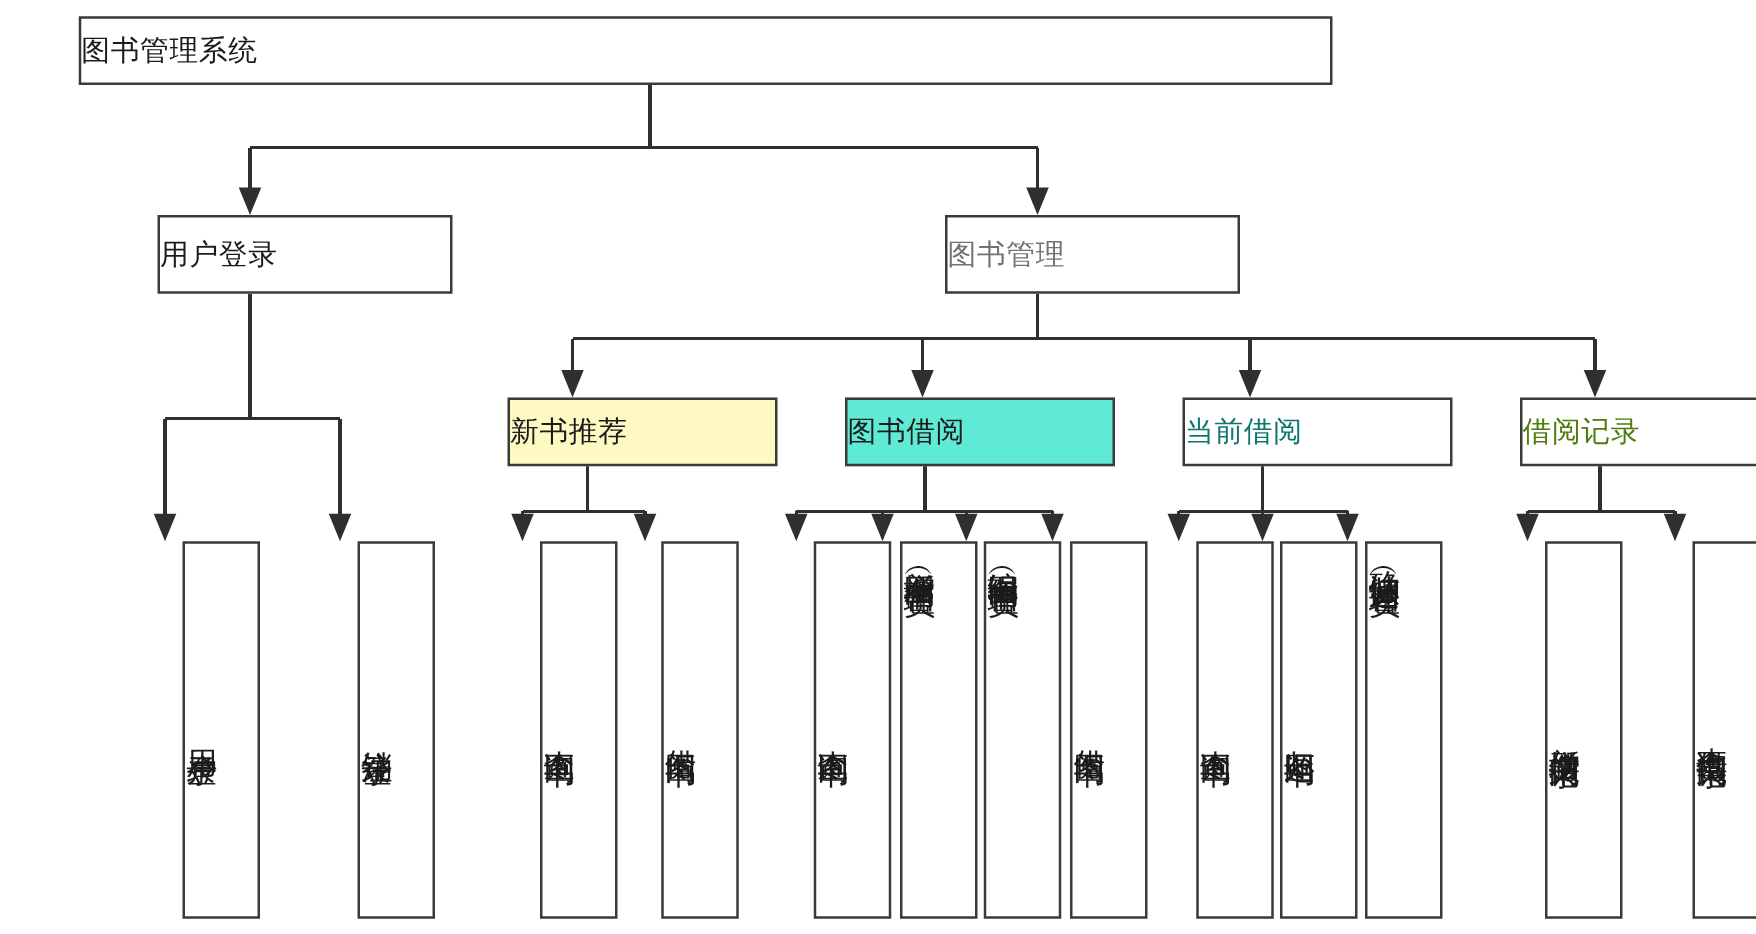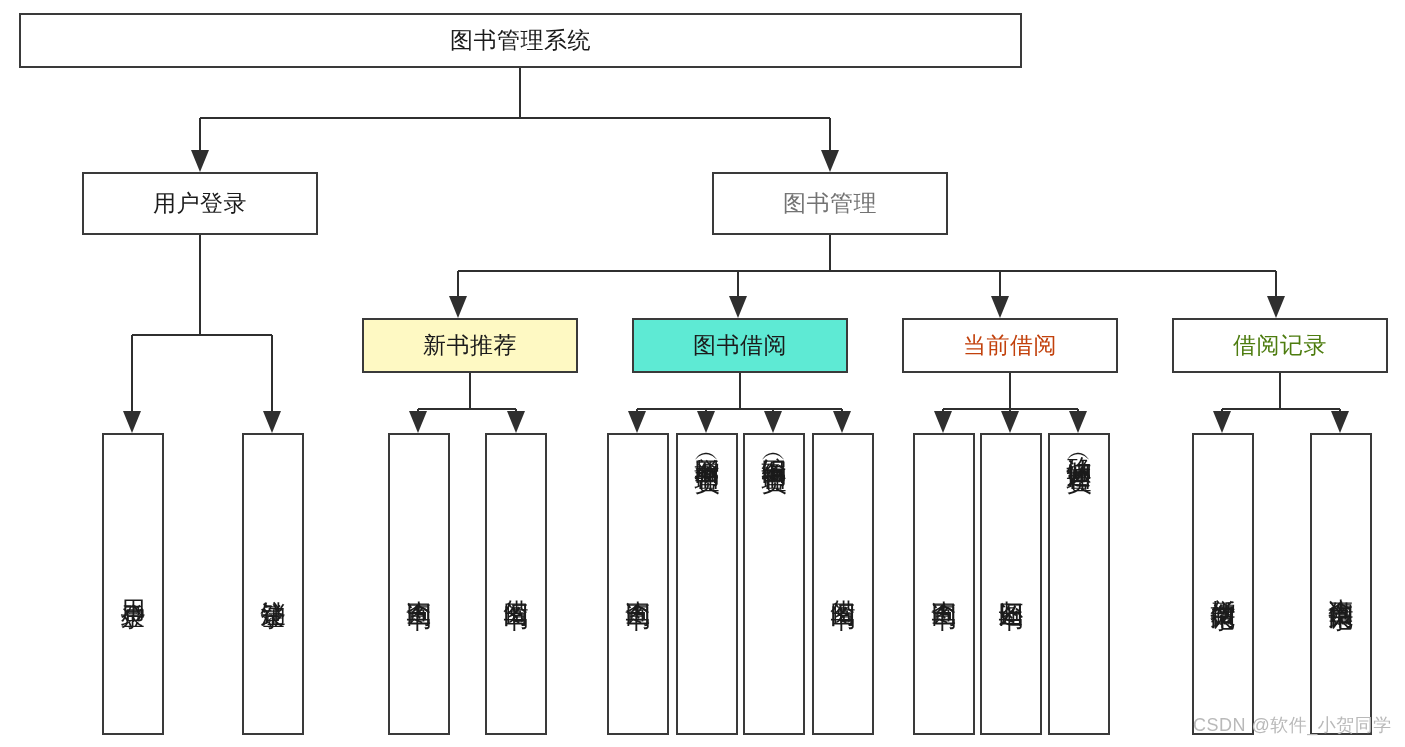--- a/index.html
+++ b/index.html
@@ -25,22 +25,23 @@
     height: 747px;
     pointer-events: none;
   }
   .node {
     position: absolute;
     box-sizing: border-box;
     background: #ffffff;
     border: 2px solid #3a3a3a;
     display: flex;
     align-items: center;
-    justify-content: center;
+    justify-content: flex-start;
     overflow: hidden;
+    margin-left: 44px;
   }
   .node .label {
     color: #1b1b1b;
     text-align: center;
     line-height: 1.02;
     white-space: pre-line;
   }
   .node.horizontal .label {
     font-size: 23px;
     letter-spacing: 0.5px;
@@ -136,21 +137,21 @@
       <div class="node horizontal" style="left: 712px; top: 172px; width: 236px; height: 63px; border-color: rgb(58, 58, 58); background: rgb(255, 255, 255);">
         <span class="label" style="color: #737373;">图书管理</span>
       </div>
       <div class="node horizontal" style="left: 362px; top: 318px; width: 216px; height: 55px; border-color: rgb(58, 58, 58); background: #fef9c3;">
         <span class="label" style="color: rgb(27, 27, 27);">新书推荐</span>
       </div>
       <div class="node horizontal" style="left: 632px; top: 318px; width: 216px; height: 55px; border-color: rgb(58, 58, 58); background: #5eead4;">
         <span class="label" style="color: rgb(27, 27, 27);">图书借阅</span>
       </div>
       <div class="node horizontal" style="left: 902px; top: 318px; width: 216px; height: 55px; border-color: rgb(58, 58, 58); background: rgb(255, 255, 255);">
-        <span class="label" style="color: #c2410c;">当前借阅</span>
+        <span class="label" style="color: #0f766e;">当前借阅</span>
       </div>
       <div class="node horizontal" style="left: 1172px; top: 318px; width: 216px; height: 55px; border-color: rgb(58, 58, 58); background: rgb(255, 255, 255);">
         <span class="label" style="color: #4d7c0f;">借阅记录</span>
       </div>
       <div class="node vertical mid" style="left: 102px; top: 433px; width: 62px; height: 302px; border-color: rgb(58, 58, 58); background: rgb(255, 255, 255);">
         <span class="label" style="color: rgb(27, 27, 27);">用户登录</span>
       </div>
       <div class="node vertical mid" style="left: 242px; top: 433px; width: 62px; height: 302px; border-color: rgb(58, 58, 58); background: rgb(255, 255, 255);">
         <span class="label" style="color: rgb(27, 27, 27);">注销登录</span>
       </div>
@@ -181,14 +182,13 @@
       <div class="node vertical" style="left: 1048px; top: 433px; width: 62px; height: 302px; border-color: rgb(58, 58, 58); background: rgb(255, 255, 255);">
         <span class="label" style="color: rgb(27, 27, 27);">确认归还（管理员）</span>
       </div>
       <div class="node vertical mid" style="left: 1192px; top: 433px; width: 62px; height: 302px; border-color: rgb(58, 58, 58); background: rgb(255, 255, 255);">
         <span class="label" style="color: rgb(27, 27, 27);">新增借阅记录</span>
       </div>
       <div class="node vertical mid" style="left: 1310px; top: 433px; width: 62px; height: 302px; border-color: rgb(58, 58, 58); background: rgb(255, 255, 255);">
         <span class="label" style="color: rgb(27, 27, 27);">查询借阅记录</span>
       </div>
     </div>
-  <div class="watermark" style="left: 1193px; top: 713px; color: rgb(185, 185, 185);">CSDN @软件_小贺同学</div>
 </div>
 
 </body></html>

